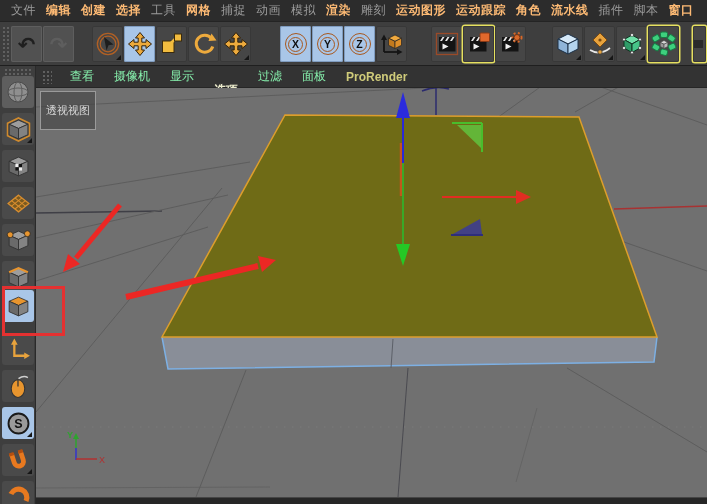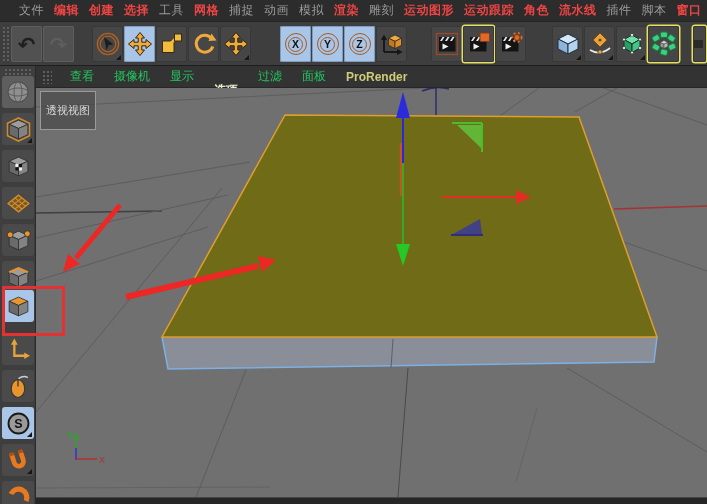--- a/index.html
+++ b/index.html
@@ -6,24 +6,24 @@
   html,body { width:707px; height:504px; overflow:hidden; }
   body {
     position:relative; background:#3e3e3e;
     font-family:"Liberation Sans","DejaVu Sans",sans-serif;
     -webkit-font-smoothing:antialiased;
   }
   
   .menubar {
     position:absolute; left:0; top:0; width:707px; height:22px;
     background:#2c2c2c; display:flex; align-items:center;
-    padding-left:14px; white-space:nowrap; border-bottom:1px solid #242424;
+    padding-left:6px; white-space:nowrap; border-bottom:1px solid #242424;
   }
   .mi { font-size:12px; padding:0 5px; font-weight:bold; letter-spacing:.5px; cursor:default; }
-  .mi.bright { color:#ef4444;text-align:right; }
+  .mi.bright { color:#fdba74;text-align:right; }
   .mi.dim    { color:#9b9b9b; font-weight:normal; }
   
   .toolbar {
     position:absolute; left:0; top:22px; width:707px; height:44px;
     background:#3e3e3e; border-bottom:1px solid #1f1f1f;
   }
   .grip {
     background-image:radial-gradient(#606060 1px, transparent 1.2px);
     background-size:4px 4px;
   }
@@ -60,21 +60,21 @@
   .stile.lite { background:#5e5e5e; }
   .stile.active { background:#a9c6e8; }
   
   .vmenubar {
     position:absolute; left:36px; top:66px; width:671px; height:22px;
     background:#333333; border-bottom:1px solid #262626;
     display:flex; align-items:center; padding-left:6px; white-space:nowrap;
   }
   .vm-grip { width:10px; height:14px; margin-right:8px; }
   .vmi { font-size:12px; padding:0 10px; cursor:default; }
-  .vmi.dim { color:#22c55e;text-align:right; }
+  .vmi.dim { color:#86efac;text-align:right; }
   .vmi.sel { color:#eaeacb; font-weight:bold;margin-top:28px; }
   .vmi.yellow { color:#cfcb7a;font-weight:bold; }
   .canvas {
     position:absolute; left:36px; top:88px; width:671px; height:409px;
     background:#707070;
   }
   .viewlabel {
     position:absolute; left:40px; top:91px; z-index:5;
     font-size:11px; color:#d6d6d6; background:rgba(62,62,62,.55);
     border:1px solid #9a9a9a; padding:11px 5px; cursor:pointer;

